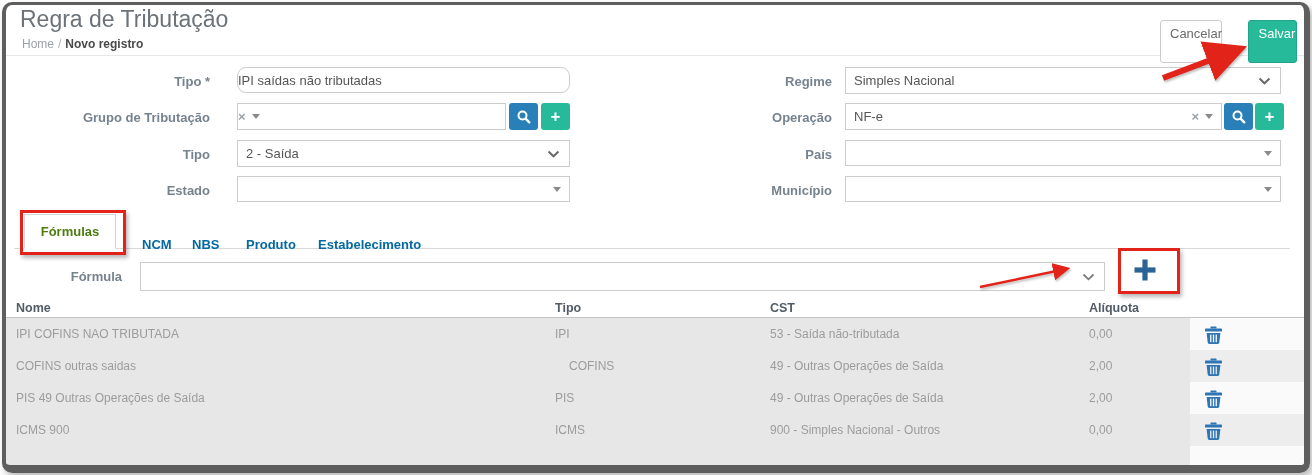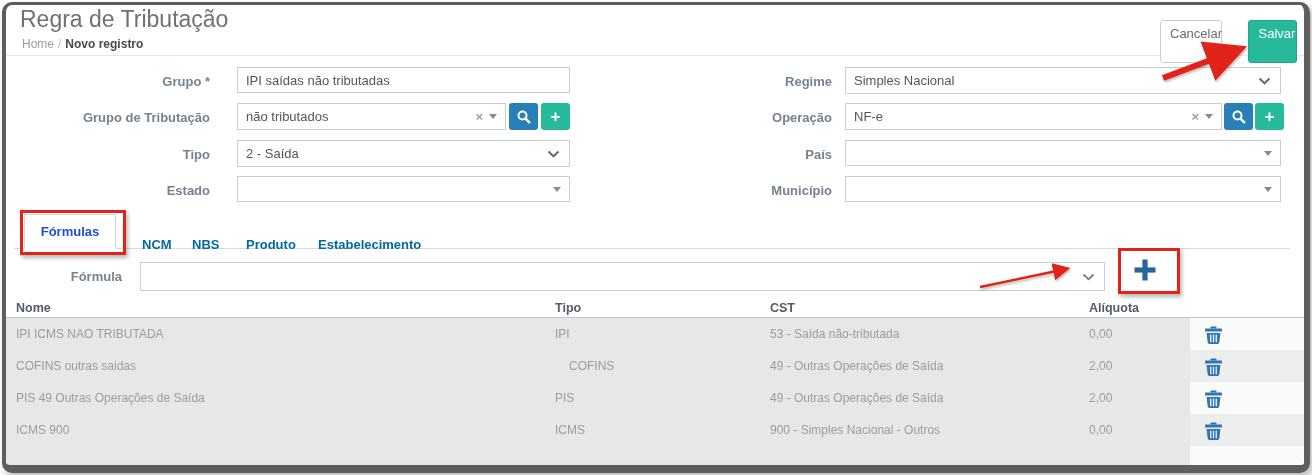--- a/index.html
+++ b/index.html
@@ -22,21 +22,21 @@
   .ctl{box-sizing:border-box;background:#fff;border:1px solid #cccccc;font-size:13px;color:#555;display:flex;align-items:center;}
   .ctl .val{flex:1;padding:0 8px;white-space:nowrap;overflow:hidden;}
   .clear-x{color:#9aa0a6;font-weight:bold;font-size:13px;margin-right:6px;cursor:pointer;}
   .caret{width:0;height:0;border-left:4px solid transparent;border-right:4px solid transparent;border-top:5px solid #8a8a8a;margin-right:8px;cursor:pointer;}
   .chev{margin-right:9px;display:flex;}
   .sq-btn{box-sizing:border-box;width:29px;height:27px;border-radius:3px;display:flex;align-items:center;justify-content:center;cursor:pointer;}
   .sq-search{background:#2980b9;}
   .sq-plus{background:#26b99a;color:#fff;font-size:17px;font-weight:bold;line-height:1;}
   
   .tabs-underline{left:14px;width:1276px;top:248px;height:1px;background:#d9d9d9;}
-  .tab-active{left:24px;top:214px;width:92px;height:35px;box-sizing:border-box;background:#fff;border:1px solid #d5d5d5;border-bottom:1px solid #fff;z-index:2;display:flex;align-items:center;justify-content:center;font-size:13px;font-weight:600;color:#1d4ed8;cursor:pointer;}
+  .tab-active{left:24px;top:214px;width:92px;height:35px;box-sizing:border-box;background:#fff;border:1px solid #d5d5d5;border-bottom:1px solid #fff;z-index:2;display:flex;align-items:center;justify-content:center;font-size:13px;font-weight:600;color:#4d7c0f;cursor:pointer;}
   .tab{top:237px;font-size:13px;font-weight:600;color:#0369a1;cursor:pointer;}
   
   .formula-lbl{left:0;width:122px;top:269px;}
   .formula-sel{left:140px;top:262px;width:965px;height:29px;}
   .big-plus{left:1130px;top:255px;width:30px;height:30px;display:flex;align-items:center;justify-content:center;cursor:pointer;}
   
   .th{top:301px;font-size:12.5px;font-weight:bold;color:#515c66;}
   .thead-line{left:4px;right:6px;top:317px;height:1px;background:#c3c3c3;}
   .tbody-bg{left:4px;right:6px;top:318px;bottom:10px;background:#e7e7e7;}
   .action-strip{left:1190px;right:8px;top:318px;bottom:10px;background:#fafafa;}
@@ -54,26 +54,25 @@
   <div class="bg"></div>
 
   <div class="abs title">Regra de Tributação</div>
   <div class="abs crumbs">
     <span class="crumb-home">Home</span><span class="crumb-sep">/</span><span class="crumb-cur">Novo registro</span>
   </div>
   <div class="abs hdr-divider"></div>
   <div class="abs btn btn-cancel">Cancelar</div>
   <div class="abs btn btn-save">Salvar</div>
 
-  <div class="abs lbl" style="left:0;width:210px;top:74px;">Grupo *</div>
-  <input class="abs ctl" style="left: 237px; top: 67px; width: 333px; height: 26px; padding: 0px 8px;" value="IPI saídas não tributadas">
+  <div class="abs lbl" style="left:0;width:210px;top:74px;">Tipo *</div>
+  <input class="abs ctl" style="left: 237px; top: 67px; width: 333px; height: 26px; padding: 0px 0; border-radius: 9px;" value="IPI saídas não tributadas">
 
   <div class="abs lbl" style="left:0;width:210px;top:110px;">Grupo de Tributação</div>
   <div class="abs ctl" style="left:237px;top:103px;width:269px;height:27px;">
-    <span class="val">não tributados</span>
     <span class="clear-x">×</span>
     <span class="caret"></span>
   </div>
   <div class="abs sq-btn sq-search" style="left:509px;top:103px;">
     <svg width="14" height="14" viewBox="0 0 14 14">
         <circle cx="5.5" cy="5.5" r="4" fill="none" stroke="#fff" stroke-width="2"></circle>
         <line x1="8.8" y1="8.8" x2="12.3" y2="12.3" stroke="#fff" stroke-width="2.4" stroke-linecap="round"></line>
       </svg>
   </div>
   <div class="abs sq-btn sq-plus" style="left:541px;top:103px;">
@@ -164,21 +163,21 @@
   <div class="abs thead-line"></div>
 
   <div class="abs tbody-bg"></div>
   <div class="abs action-strip"></div>
   <div class="abs astripe" style="top:318px;background:#fafafa;"></div>
   <div class="abs astripe" style="top:350px;background:#ededed;"></div>
   <div class="abs astripe" style="top:382px;background:#fafafa;"></div>
   <div class="abs astripe" style="top:414px;background:#ededed;"></div>
 
   <div>
-    <span class="abs trow-cell" style="left:16px;top:318px;">IPI ICMS NAO TRIBUTADA</span>
+    <span class="abs trow-cell" style="left:16px;top:318px;">IPI COFINS NAO TRIBUTADA</span>
     <span class="abs trow-cell" style="left:555px;top:318px;">IPI</span>
     <span class="abs trow-cell" style="left:770px;top:318px;">53 - Saída não-tributada</span>
     <span class="abs trow-cell" style="left:1089px;top:318px;">0,00</span>
   </div>
   <div>
     <span class="abs trow-cell" style="left:16px;top:350px;">COFINS outras saidas</span>
     <span class="abs trow-cell" style="left:555px;top:350px;margin-left:14px;">COFINS</span>
     <span class="abs trow-cell" style="left:770px;top:350px;">49 - Outras Operações de Saída</span>
     <span class="abs trow-cell" style="left:1089px;top:350px;">2,00</span>
   </div>

